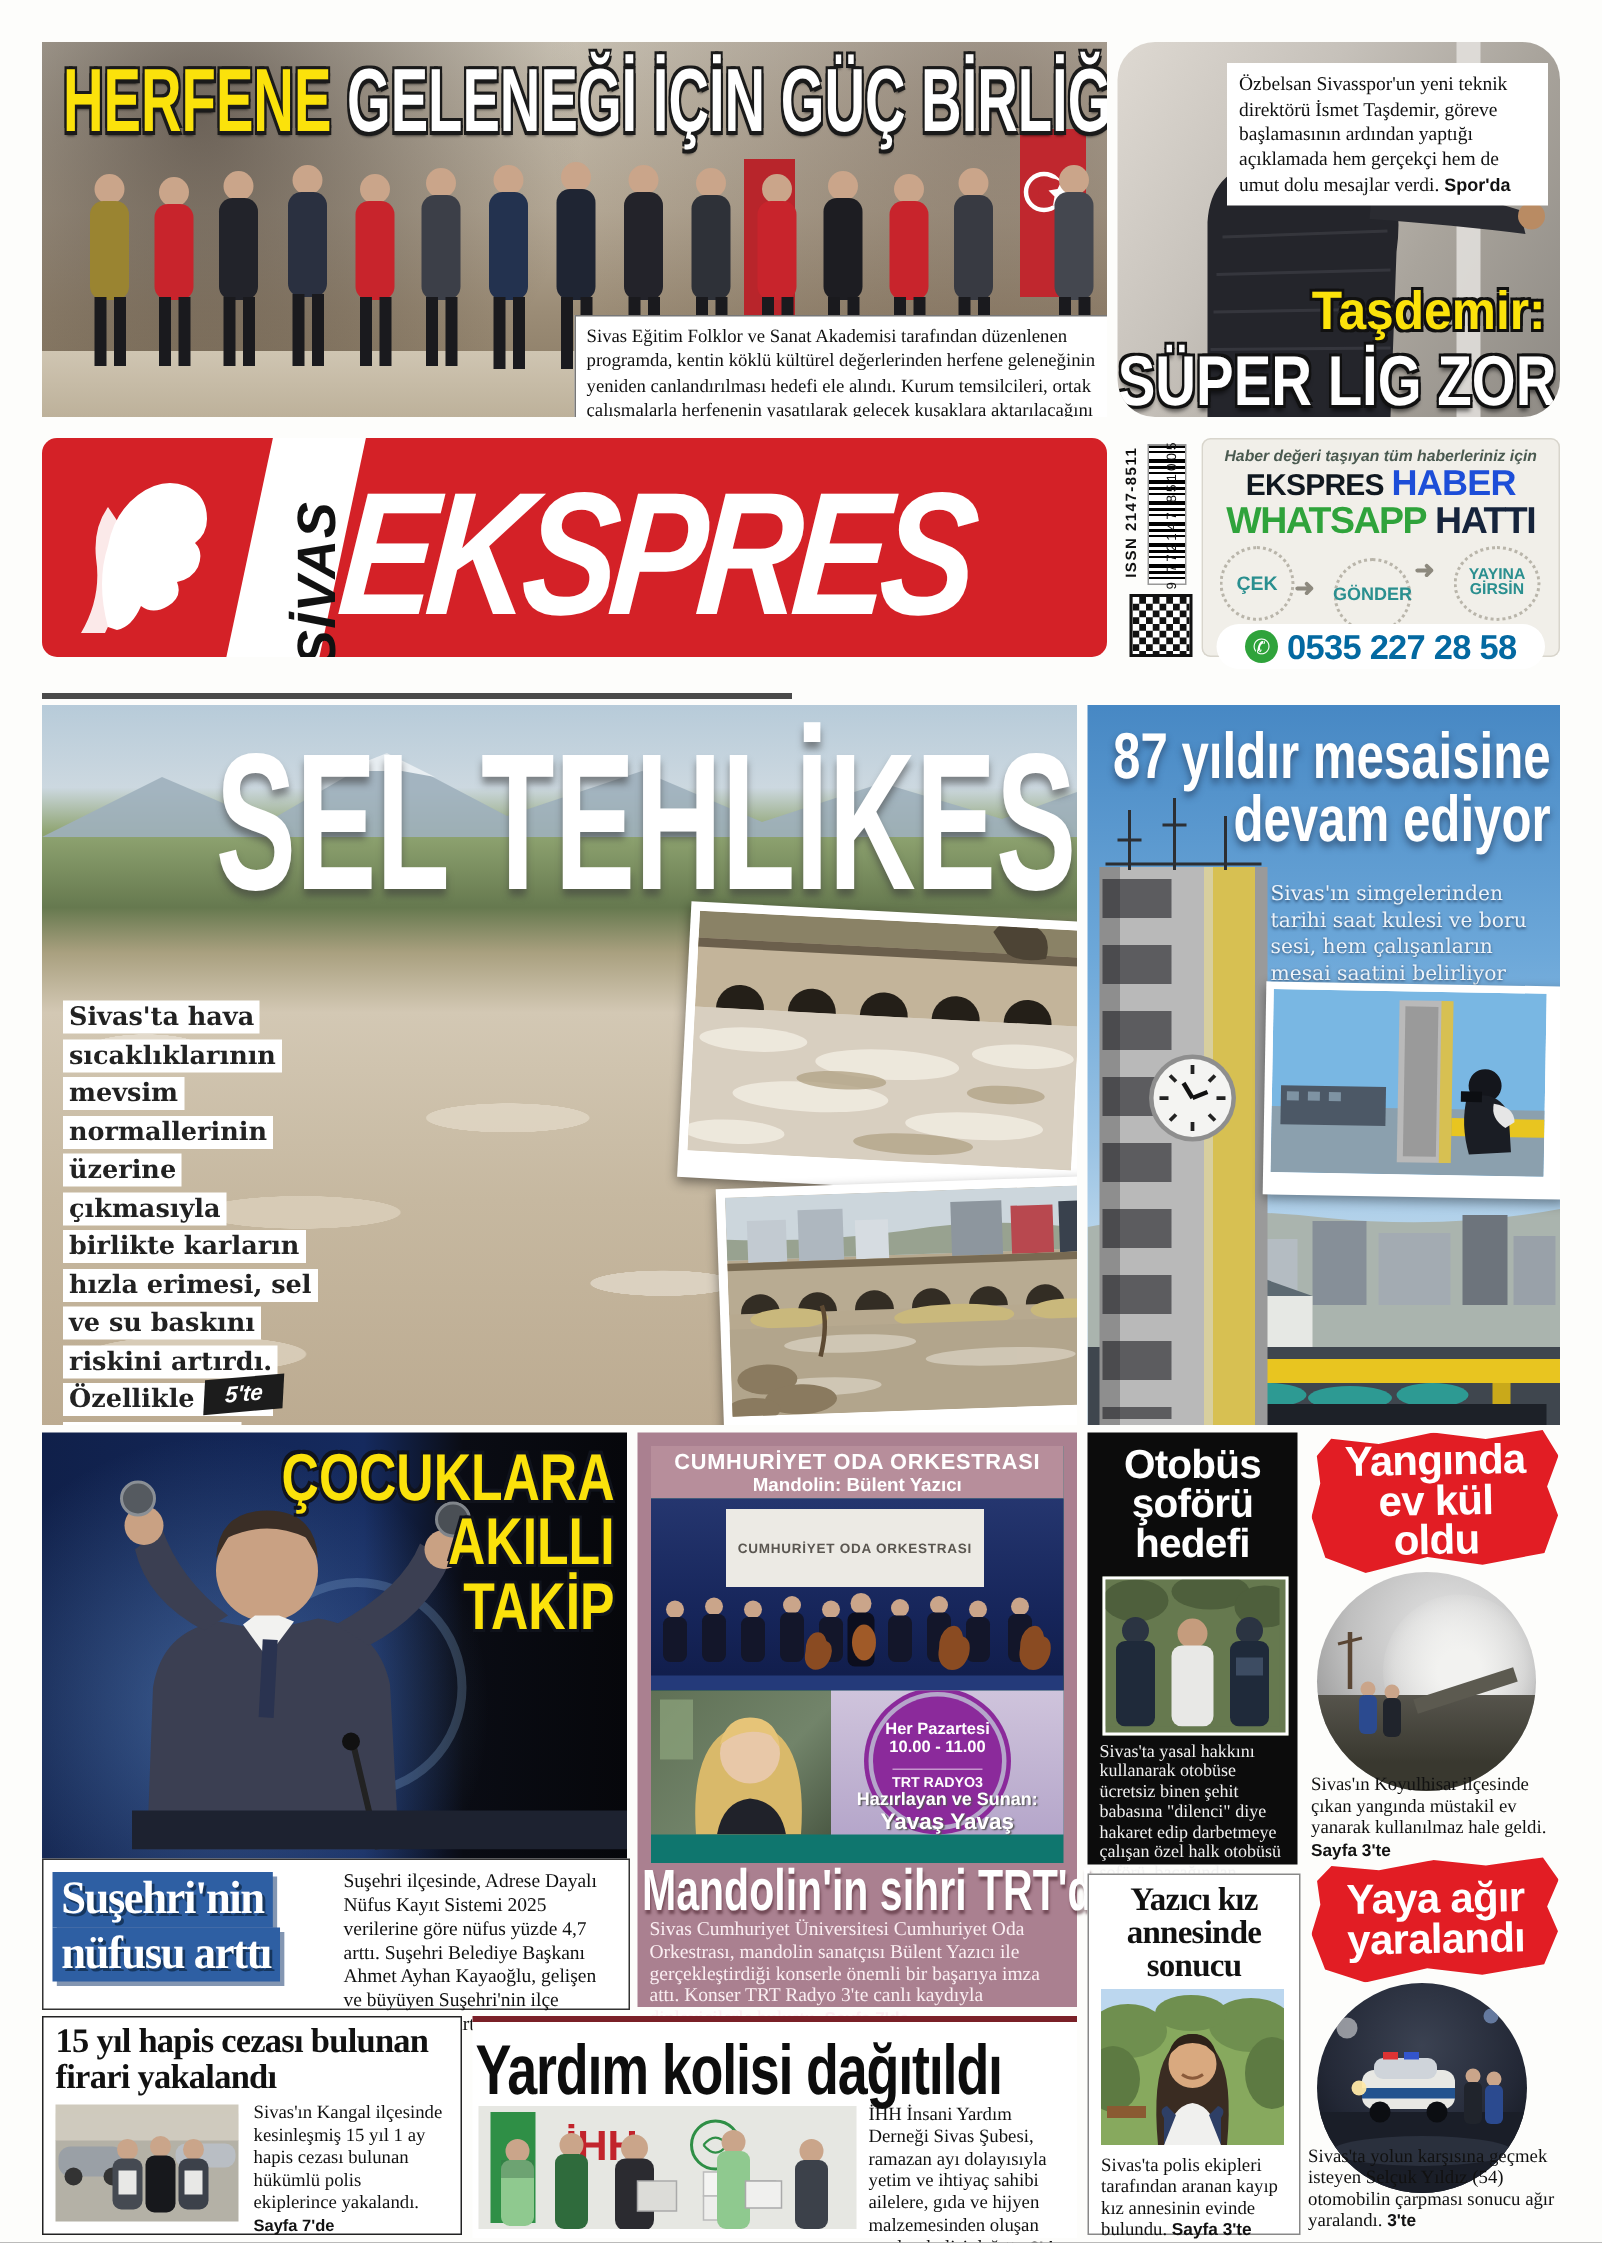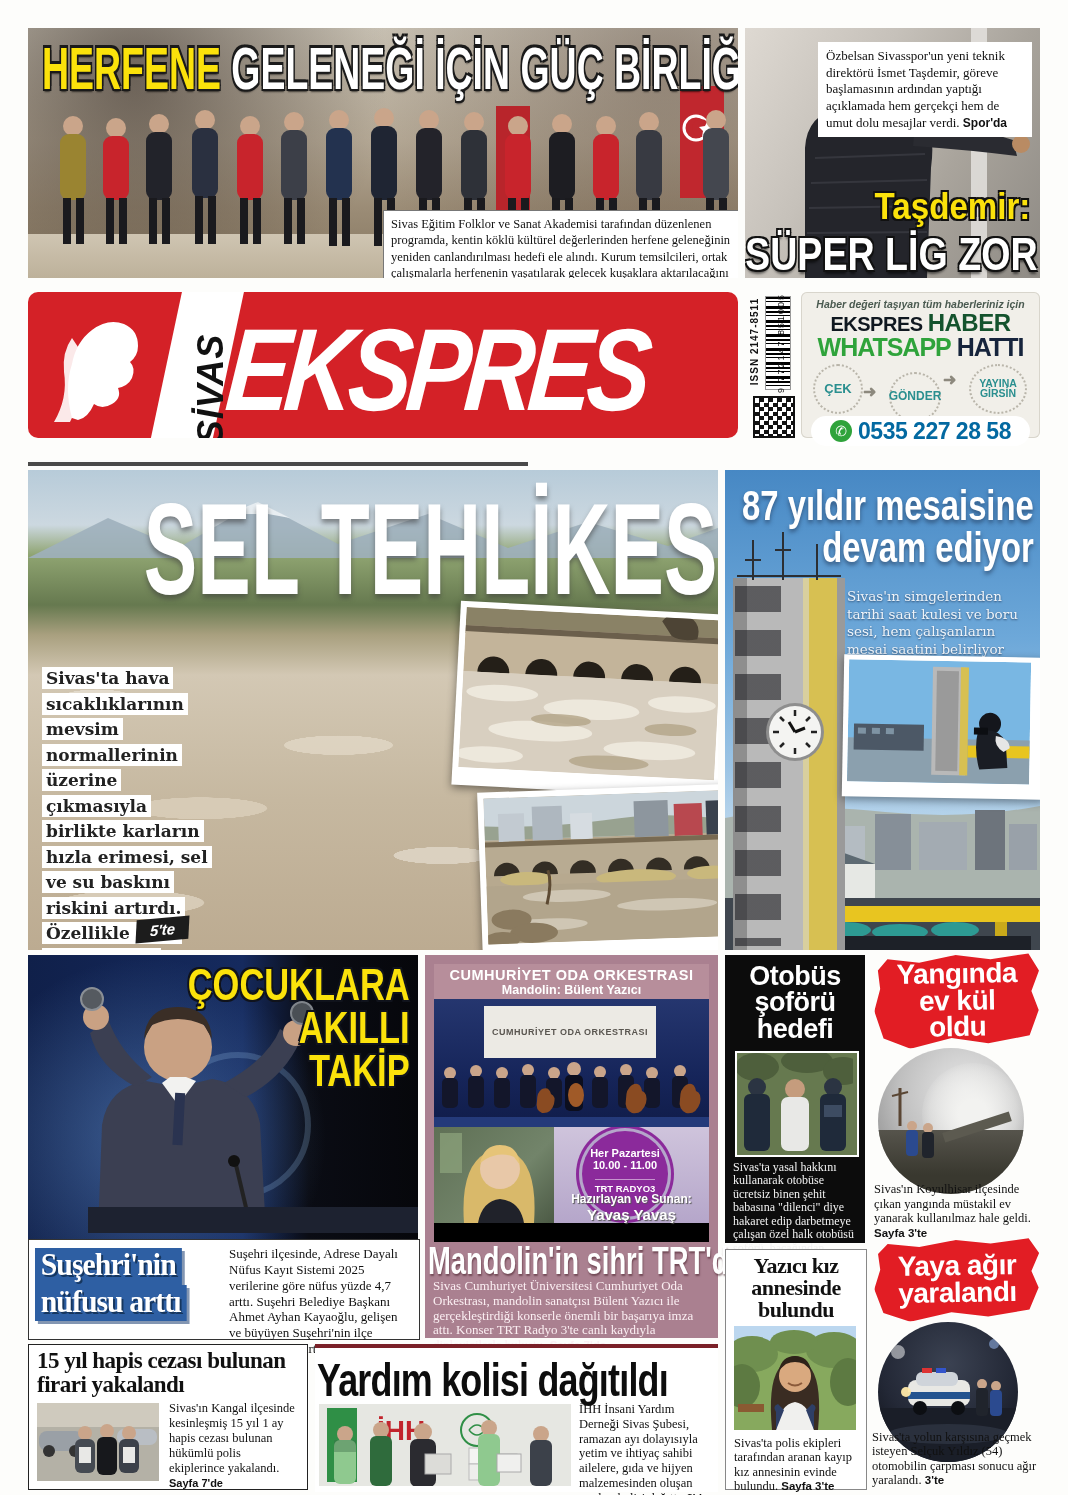--- a/index.html
+++ b/index.html
@@ -31,20 +31,21 @@
     left:355px; top:182px; width:368px; background:#fff; border:1px solid #777;
     padding:5px 7px; font-size:12.5px; line-height:1.3; color:#111;
   }
   .pref { font-weight:bold; font-family:"Liberation Sans",sans-serif; }
 
   
   .tasdemir-photo {
     left:745px; top:28px; width:295px; height:250px;
     background:
       linear-gradient(120deg,#ded9d2 0%,#c6c1ba 35%,#a9a49c 65%,#8e8a84 100%);
+    border-radius: 25px;
   }
   .tasdemir-teaser {
     position:absolute; right:8px; top:14px; width:198px; background:#fff;
     padding:6px 8px; font-size:13px; line-height:1.28; color:#111;
   }
   .tasdemir-kicker {
     position:absolute; right:10px; top:158px; font-size:36px; font-weight:bold;
     color:#fbe20b; white-space:nowrap;
     text-shadow:2px 2px 0 #111,-2px 2px 0 #111,2px -2px 0 #111,-2px -2px 0 #111;
     transform:scaleX(.92); transform-origin:right;
@@ -78,21 +79,21 @@
   .qr {
     position:absolute; left:8px; top:104px; width:38px; height:38px; border:2px solid #111;
     background:repeating-conic-gradient(#111 0 25%, #fff 0 50%); background-size:9px 9px;
   }
   .wa-box {
     position:absolute; left:56px; top:0; width:239px; height:146px; background:#f1efe9;
     border-radius:6px; box-shadow:inset 0 0 0 1px #d8d5cc; text-align:center;
   }
   .wa-tag { margin-top:6px; font-size:10.5px; font-style:italic; color:#4a5a50; font-weight:bold;}
   .wa-l1 { font-size:20px; font-weight:bold; line-height:1.05; letter-spacing:-.5px;}
-  .wa-l1 .b1{ color:#101820; } .wa-l1 .b2{ color:#14532d; font-size:24px;}
+  .wa-l1 .b1{ color:#101820; } .wa-l1 .b2{ color:#1d4ed8; font-size:24px;}
   .wa-l2 { font-size:25px; font-weight:bold; line-height:1; letter-spacing:-1px;}
   .wa-l2 .g{ color:#2fa33b; } .wa-l2 .b2{ color:#16243c; }
   .wa-steps { position:relative; height:46px; margin-top:4px;text-decoration:underline; }
   .wa-circle {
     position:absolute; border:2px dotted #b9b5aa; border-radius:50%;
     color:#2a8f8f; font-weight:bold; display:flex; align-items:center; justify-content:center;
     background:transparent; line-height:.95;
   }
   .wa-c1 { left:12px; top:0px; width:46px; height:46px; font-size:13px;}
   .wa-c2 { left:88px; top:8px; width:48px; height:46px; font-size:12px;}
@@ -196,21 +197,21 @@
   }
   .susehri-body { position:absolute; left:200px; top:6px; width:182px; font-size:13px; line-height:1.22; }
   .firari-box { left:28px; top:1344px; width:278px; height:144px; border:1px solid #222; background:#fff; }
   .firari-headline { position:absolute; left:8px; top:4px; font-family:"Liberation Serif",serif; font-weight:bold;
     font-size:23px; line-height:1.04; letter-spacing:-.5px; }
   .firari-row { position:absolute; left:8px; top:56px; width:262px; height:80px; }
   .firari-photo { position:absolute; left:0; top:2px; width:122px; height:78px; background:linear-gradient(180deg,#cfcabd 0 30%,#b4b1a6 30% 100%); overflow:hidden;}
   .firari-body { position:absolute; left:132px; top:0; width:130px; font-size:12.5px; line-height:1.2; }
 
   .orch-box { left:425px; top:955px; width:293px; height:383px; background:#aa8090; }
-  .orch-inner { position:absolute; left:9px; top:9px; width:275px; height:278px; background:#000000; padding:0; }
+  .orch-inner { position:absolute; left:9px; top:9px; width:275px; height:278px; background:#0f766e; padding:0; }
   .orch-header { background:#b78e9b; text-align:center; color:#fff; font-weight:bold; padding:3px 0 2px; }
   .orch-h1 { font-size:14.5px; letter-spacing:.5px; }
   .orch-h2 { font-size:12.5px; }
   .orch-stage { position:relative; width:100%; height:128px; background:linear-gradient(180deg,#25366f,#16255a 60%,#101c49); overflow:hidden;}
   .orch-screen { position:absolute; left:50px; top:7px; width:172px; height:52px; background:#eceae4; color:#5a5650;
     display:flex; align-items:center; justify-content:center; font-size:9px; font-weight:bold; letter-spacing:.5px; text-align:center;}
   .orch-bottom { position:relative; width:100%; height:96px; }
   .orch-woman { position:absolute; left:0; top:0; width:120px; height:96px; background:linear-gradient(135deg,#5f7055,#72846a 60%,#4c5a45); overflow:hidden;}
   .orch-right { position:absolute; left:120px; top:0; width:155px; height:96px; background:linear-gradient(180deg,#cfc4dc,#b5a6ca); overflow:hidden;}
   .trt-badge { position:absolute; left:28px; top:4px; width:86px; height:86px; border-radius:50%;
@@ -829,21 +830,21 @@
           </g>
       </svg>
     </div>
     <div class="otobus-body"><span>Sivas'ta yasal hakkını kullanarak otobüse ücretsiz binen şehit babasına "dilenci" diye hakaret edip darbetmeye çalışan özel halk otobüsü şoförü, bacağından vuruldu. </span><span class="pref" style="font-size:11px">3'te</span></div>
   </div>
 
   <div class="abs kayip-box">
     <div class="kayip-headline">
       <div>Yazıcı kız</div>
       <div>annesinde</div>
-      <div>bulundu</div>
+      <div>sonucu</div>
     </div>
     <div class="kayip-photo">
       <svg width="122" height="104" viewBox="0 0 122 104">
         <rect width="122" height="104" fill="#87a95e"></rect>
         <rect x="0" y="0" width="122" height="20" fill="#bcd7ef"></rect>
         <g fill="#6f8f4f">
             <ellipse cx="18" cy="28" rx="26" ry="18"></ellipse>
             <ellipse cx="100" cy="24" rx="28" ry="18"></ellipse>
             <ellipse cx="60" cy="16" rx="24" ry="12"></ellipse>
           </g>

